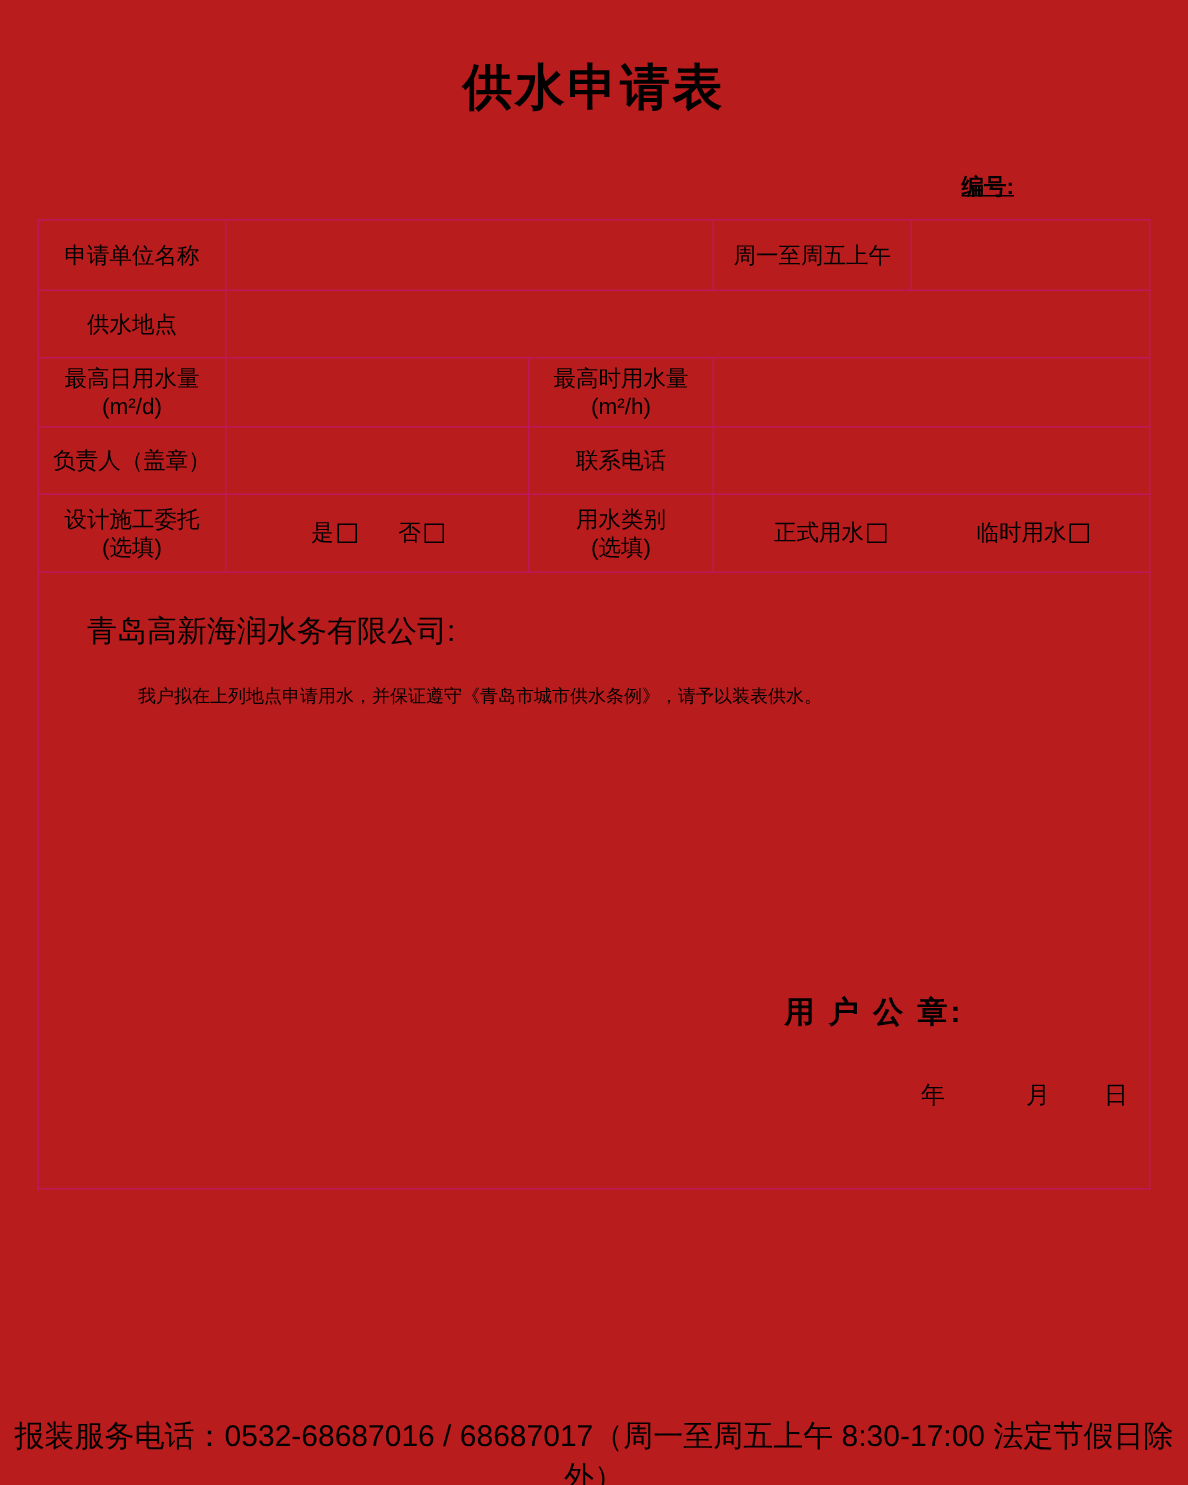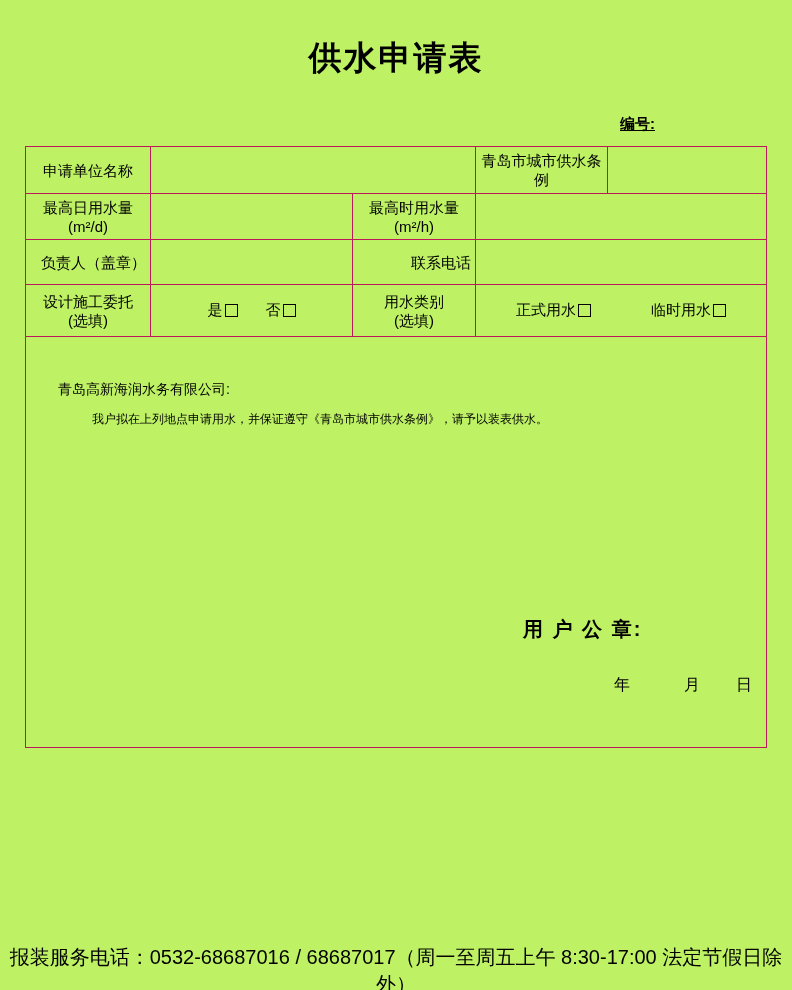--- a/index.html
+++ b/index.html
@@ -2,57 +2,57 @@
 <html><head>
 <meta charset="utf-8">
 <style>
   * { margin:0; padding:0; box-sizing:border-box; }
   html,body { background:#fff; }
   body {
     width:792px; height:990px; position:relative;
     font-family:"Liberation Sans","DejaVu Sans",sans-serif;
     color:#000;
   }
-  .page { position:absolute; top:0; left:0; width:792px; height:990px; background:#bef264; overflow:hidden; }
+  .page { position:absolute; top:0; left:0; width:792px; height:990px; background:#b91c1c; overflow:hidden; }
 
   .title {
     position:absolute; top:36px; left:0; width:100%;
     text-align:center; font-size:33px; font-weight:bold; letter-spacing:2px;
   }
   .number {
-    position:absolute; top:115px; left:620px;
+    position:absolute; top:115px; left:641px;
     font-size:15px; font-weight:bold;text-decoration:underline;
   }
 
   table.form {
     position:absolute; top:146px; left:25px; width:741px;
     border-collapse:collapse; table-layout:fixed;
   }
   td {
     border:1px solid #be185d;
     font-size:15px; text-align:center; vertical-align:middle;
     padding:2px 4px; overflow:hidden;
   }
   td.lab { line-height:19px; }
   .r1 td{ height:47px; } .r2 td{ height:45px; } .r3 td{ height:46px; }
-  .r4 td{ height:45px;text-align:right; } .r5 td{ height:45px; } .r6 td{ height:46px; }
+  .r4 td{ height:45px; } .r5 td{ height:45px; } .r6 td{ height:46px; }
   .r7 td{ height:45px; } .r8 td{ height:52px;margin-top:16px; }
 
   .opts { display:flex; justify-content:center; align-items:center; }
   .gap-sm { gap:28px; }
   .gap-lg { gap:60px; }
   .opt { display:inline-flex; align-items:center; cursor:default; }
   .box {
     display:inline-block; width:13px; height:13px;
     border:1px solid #000; margin-left:2px; vertical-align:-1px;
   }
 
   td.statement-cell { padding:0; height:410px; vertical-align:top; }
   .statement-wrap { position:relative; width:100%; height:410px; text-align:left; }
-  .company-line { position:absolute; top:44px; left:32px; font-size:14px; }
+  .company-line { position:absolute; top:25px; left:32px; font-size:20px; }
   .body-line   { position:absolute; top:74px; left:66px; font-size:12px; }
   .seal-line   { position:absolute; top:279px; left:497px; font-size:20px; font-weight:bold; letter-spacing:2px; }
   .date-line span { position:absolute; top:338px; font-size:16px; }
   .date-year  { left:588px; }
   .date-month { left:658px; }
   .date-day   { left:710px; }
 
   .footer {
     position:absolute; top:944px; left:0; width:100%;
     text-align:center; font-size:20px;
@@ -73,24 +73,28 @@
         <col style="width:202px">
         <col style="width:123px">
       <col style="width:132px">
         <col style="width:159px">
     </colgroup>
 
     <tbody>
         <tr class="r1">
       <td class="lab">申请单位名称</td>
       <td colspan="2"></td>
-      <td class="lab">青岛市城市供水条例</td>
+      <td class="lab">周一至周五上午</td>
       <td></td>
     </tr>
 
+    <tr class="r2">
+      <td class="lab">供水地点</td>
+      <td colspan="4"></td>
+    </tr>
 
     <tr class="r3">
       <td class="lab">
         <div>最高日用水量</div>
         <div>(m²/d)</div>
       </td>
       <td></td>
       <td class="lab">
         <div>最高时用水量</div>
         <div>(m²/h)</div>

